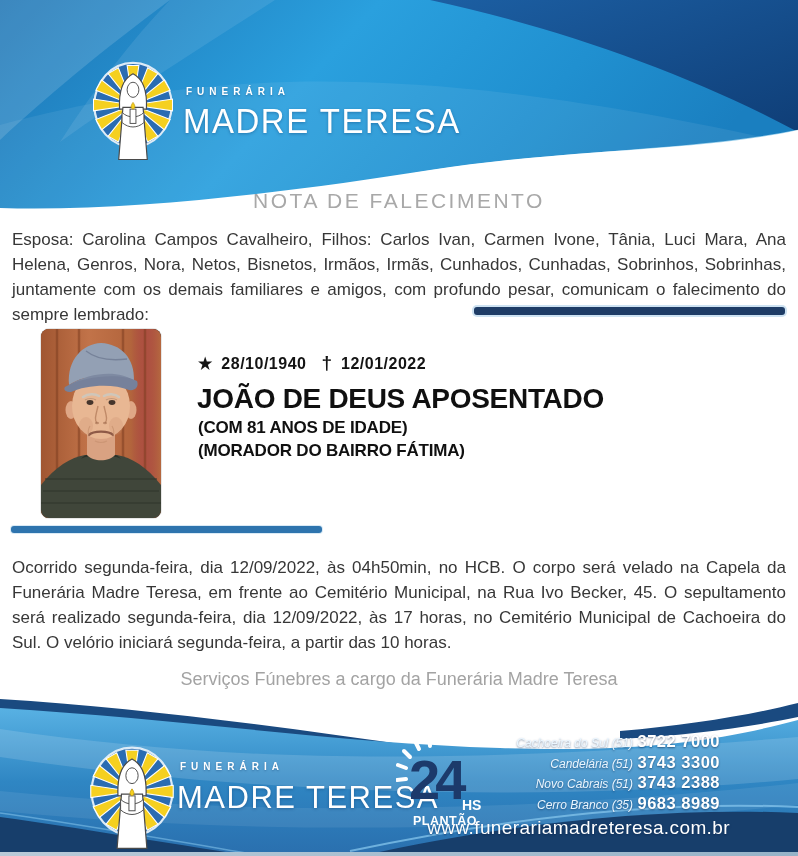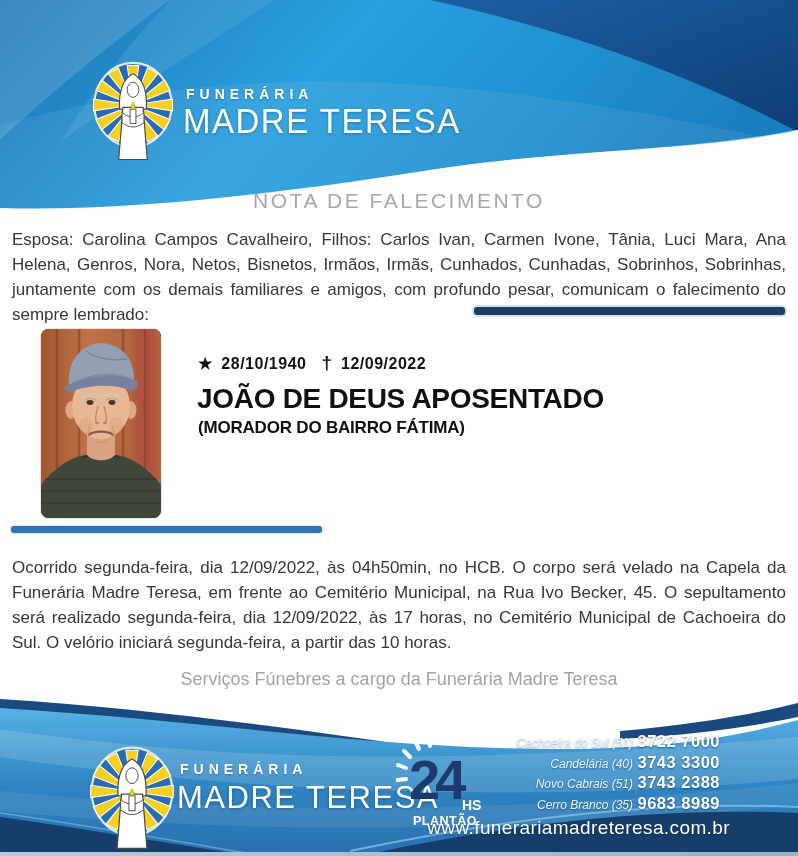--- a/index.html
+++ b/index.html
@@ -4,21 +4,21 @@
 <style>
   html,body{margin:0;padding:0;background:#fff;}
   #page{
     position:relative;width:798px;height:856px;overflow:hidden;background:#fff;
     font-family:"Liberation Sans",sans-serif;
   }
   .abs{position:absolute;}
 
   
   .brand-top{
-    color:#fff;font-size:14px;font-weight:700;letter-spacing:5px;
+    color:#fff;font-size:10px;font-weight:700;letter-spacing:5px;
     text-shadow:0 1px 2px rgba(0,40,90,.35);
   }
   .brand-name{
     color:#fff;font-size:33px;font-weight:400;letter-spacing:1.5px;
     text-shadow:0 1px 3px rgba(0,40,90,.35);transform:scale(1,1.04);transform-origin:left top;
   }
   .section-title{
     width:100%;text-align:center;color:#a8a8a8;font-size:21px;font-weight:500;
     letter-spacing:2.5px;
   }
@@ -164,26 +164,27 @@
       <path d="M48,106 C52,101.5 68,101.5 72,106" fill="none" stroke="#8e5a47" stroke-width="2.2" stroke-linecap="round"></path>
       <path d="M49,97 Q46,102 48,107 M71,97 Q74,102 72,107" fill="none" stroke="#c08a68" stroke-width="1.1" opacity="0.6"></path>
       <path d="M54,112 Q60,115 66,112" fill="none" stroke="#c08a68" stroke-width="1.1" opacity="0.5"></path>
     </svg>
   </div>
 
   <div class="abs dates-row" style="left:198px;top:352px;">
     <span class="date-icon">★</span>
     <span class="date-val">28/10/1940</span>
     <span class="date-icon" style="font-size:19px;margin-left:6px;">†</span>
-    <span class="date-val">12/09/2022</span>
+    <span class="date-val">12/01/2022</span>
   </div>
 
   <div class="abs deceased-name" style="left:197px;top:383px;">JOÃO DE DEUS APOSENTADO</div>
 
   <div class="abs" style="left:198px;top:417px;">
+    <div class="detail-line">(COM 81 ANOS DE IDADE)</div>
     <div class="detail-line">(MORADOR DO BAIRRO FÁTIMA)</div>
   </div>
 
   <div class="abs bar bar-light" style="left:11px;top:526px;width:311px;height:7px;"></div>
 
   <div class="abs para" style="top:555px;">Ocorrido segunda-feira, dia 12/09/2022, às 04h50min, no HCB. O corpo será velado na Capela da Funerária Madre Teresa, em frente ao Cemitério Municipal, na Rua Ivo Becker, 45. O sepultamento será realizado segunda-feira, dia 12/09/2022, às 17 horas, no Cemitério Municipal de Cachoeira do Sul. O velório iniciará segunda-feira, a partir das 10 horas.</div>
 
   <div class="abs services" style="left:0;top:669px;">Serviços Fúnebres a cargo da Funerária Madre Teresa</div>
 
   <svg class="abs" style="left:0;top:695px;" width="798" height="161" viewBox="0 0 798 161">
@@ -226,21 +227,21 @@
     <text x="66" y="77" font-family="Liberation Sans, sans-serif" font-size="14" font-weight="bold" fill="#ffffff">HS</text>
     <text x="17" y="92" font-family="Liberation Sans, sans-serif" font-size="12.5" font-weight="bold" letter-spacing="0.5" fill="#ffffff">PLANTÃO</text>
   </svg>
 
   <div class="abs ph-rows" style="right:78px;top:731px;">
     <div class="ph-row">
       <span class="ph-city">Cachoeira do Sul (51)</span>
       <span class="ph-num">3722 7000</span>
     </div>
     <div class="ph-row">
-      <span class="ph-city">Candelária (40)</span>
+      <span class="ph-city">Candelária (51)</span>
       <span class="ph-num">3743 3300</span>
     </div>
     <div class="ph-row">
       <span class="ph-city">Novo Cabrais (51)</span>
       <span class="ph-num">3743 2388</span>
     </div>
     <div class="ph-row">
       <span class="ph-city">Cerro Branco (35)</span>
       <span class="ph-num">9683 8989</span>
     </div>

